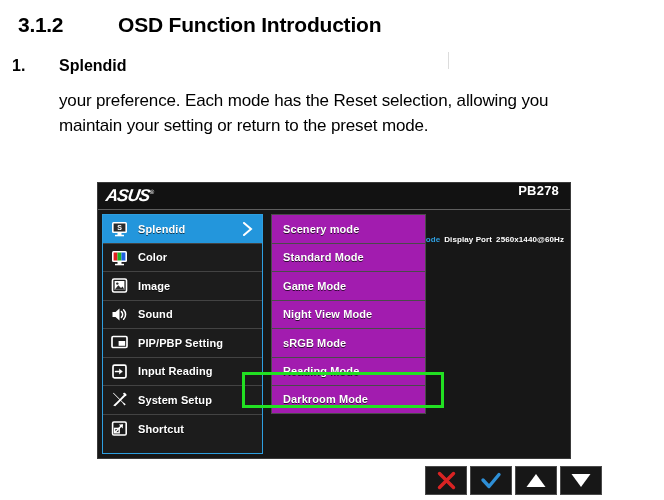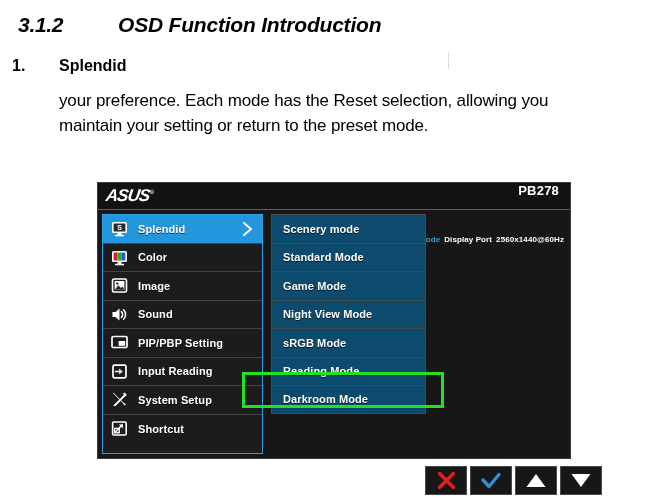--- a/index.html
+++ b/index.html
@@ -10,21 +10,21 @@
     color:#000;
     overflow:hidden;
     position:relative;
   }
 
   
   .doc{position:absolute;left:0;top:0;width:664px;}
 
   .heading-row{
     position:absolute;left:18px;top:13px;
-    display:flex;align-items:baseline;font-style:italic;
+    display:flex;align-items:baseline;
   }
   .heading-num{
     font-size:21px;font-weight:bold;letter-spacing:-0.3px;
     width:100px;
   }
   .heading-title{
     font-size:21px;font-weight:bold;letter-spacing:-0.2px;text-align:right;
   }
 
   .item-row{
@@ -127,21 +127,21 @@
   
   .submenu{
     position:absolute;left:173px;top:4px;
     width:155px;height:240px;
   }
   .sub-item{
     height:28.5px;
     display:flex;align-items:center;
     padding-left:11px;
     box-sizing:border-box;
-    background:#0c4a6e;
+    background:#a21caf;
     border:1px solid #4a4a4a;
     border-bottom:none;
   }
   .sub-item:last-child{border-bottom:1px solid #4a4a4a;}
   .sub-label{
     font-size:11px;font-weight:bold;color:#ffffff;
     letter-spacing:0.1px;
     text-shadow:0 1px 0 rgba(0,0,0,.7);
   }
 

